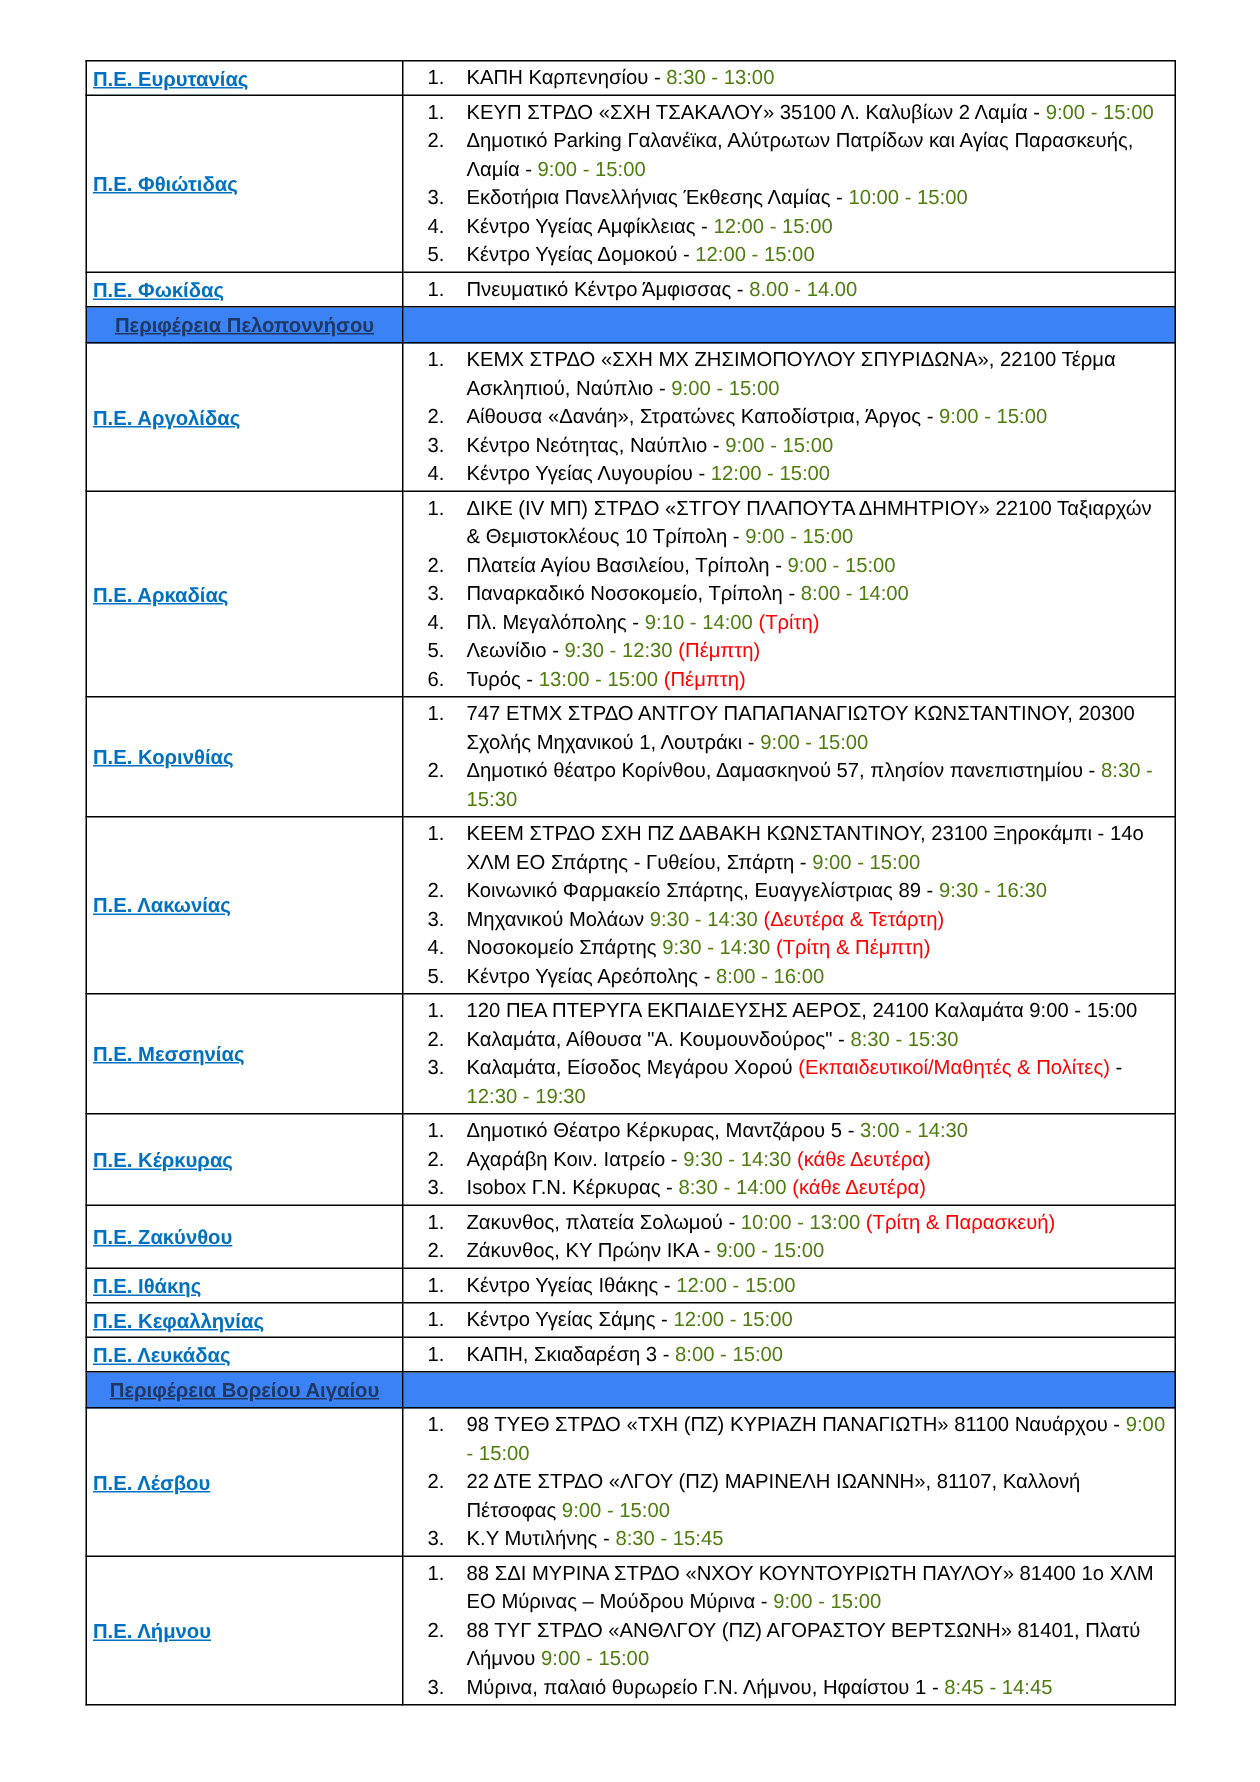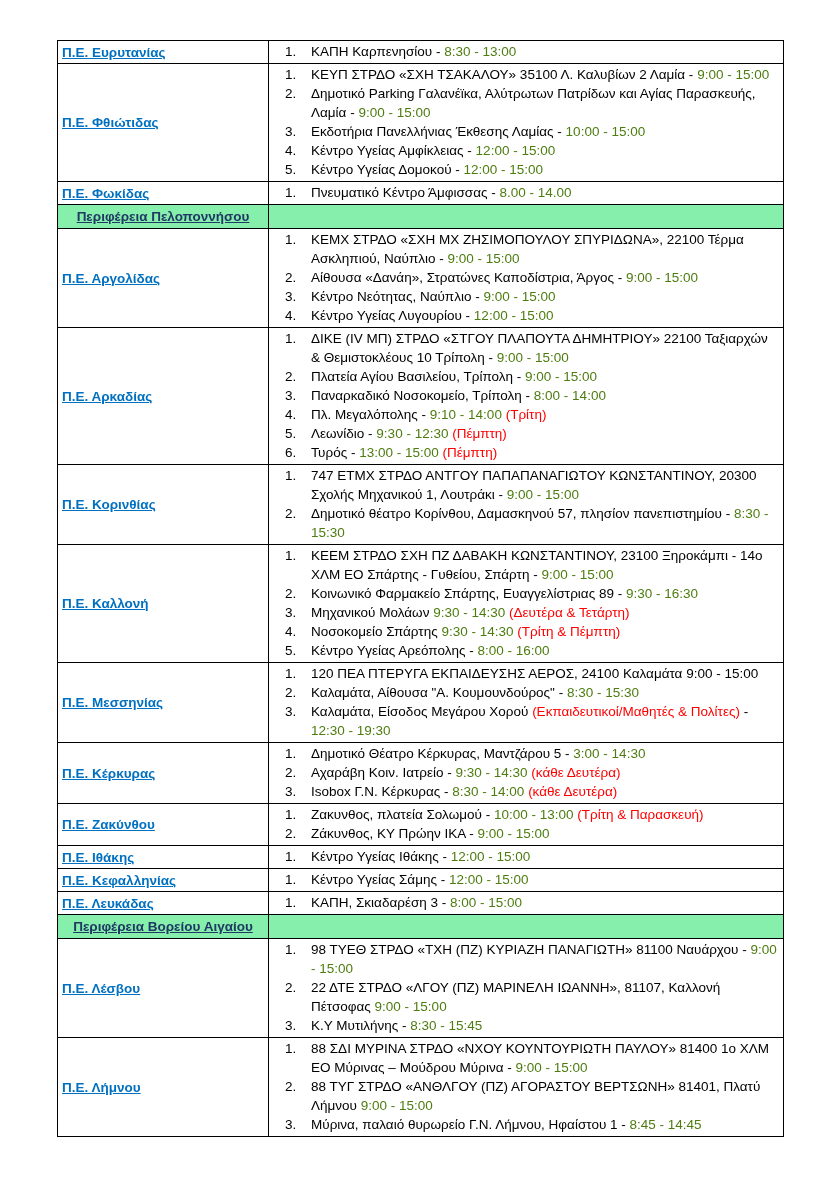--- a/index.html
+++ b/index.html
@@ -21,21 +21,21 @@
   td.cell-items {
     padding:1px 6px 2px 16px; vertical-align:middle;
     font-size:13.5px; line-height:19px; color:#000000;
   }
   .item { display:flex; }
   .item .num { flex:0 0 26px; }
   .item .txt { flex:1 1 auto; }
   .seg-p { color:#000000; }
   .seg-u { color:#4d7c0f; }
   .seg-r { color:#FF0000; }
-  tr.section-row td { background:#86efac;margin-top:37px; }
+  tr.section-row td { background:#3b82f6;margin-top:37px; }
   td.section-cell { padding:2px 4px; text-align:center; vertical-align:middle; }
   .section-title {
     color:#1F3864; font-weight:bold; text-decoration:underline;
     font-size:13.5px; line-height:19px;
   }
 </style>
 </head>
 <body>
 
 <div class="page">
@@ -149,21 +149,21 @@
               <span class="num">1.</span>
               <span class="txt"><span class="seg-p">747 ΕΤΜΧ ΣΤΡΔΟ ΑΝΤΓΟΥ ΠΑΠΑΠΑΝΑΓΙΩΤΟΥ ΚΩΝΣΤΑΝΤΙΝΟΥ, 20300 Σχολής Μηχανικού 1, Λουτράκι - </span><span class="seg-u">9:00 - 15:00</span></span>
             </div>
             <div class="item">
               <span class="num">2.</span>
               <span class="txt"><span class="seg-p">Δημοτικό θέατρο Κορίνθου, Δαμασκηνού 57, πλησίον πανεπιστημίου - </span><span class="seg-u">8:30 - 15:30</span></span>
             </div>
           </td>
         </tr>
         <tr>
-          <td class="cell cell-region"><span class="region-name">Π.Ε. Καλλονή</span></td>
+          <td class="cell cell-region"><span class="region-name">Π.Ε. Λακωνίας</span></td>
           <td class="cell cell-items">
             <div class="item">
               <span class="num">1.</span>
               <span class="txt"><span class="seg-p">ΚΕΕΜ ΣΤΡΔΟ ΣΧΗ ΠΖ ΔΑΒΑΚΗ ΚΩΝΣΤΑΝΤΙΝΟΥ, 23100 Ξηροκάμπι - 14ο ΧΛΜ ΕΟ Σπάρτης - Γυθείου, Σπάρτη - </span><span class="seg-u">9:00 - 15:00</span></span>
             </div>
             <div class="item">
               <span class="num">2.</span>
               <span class="txt"><span class="seg-p">Κοινωνικό Φαρμακείο Σπάρτης, Ευαγγελίστριας 89 - </span><span class="seg-u">9:30 - 16:30</span></span>
             </div>
             <div class="item">

